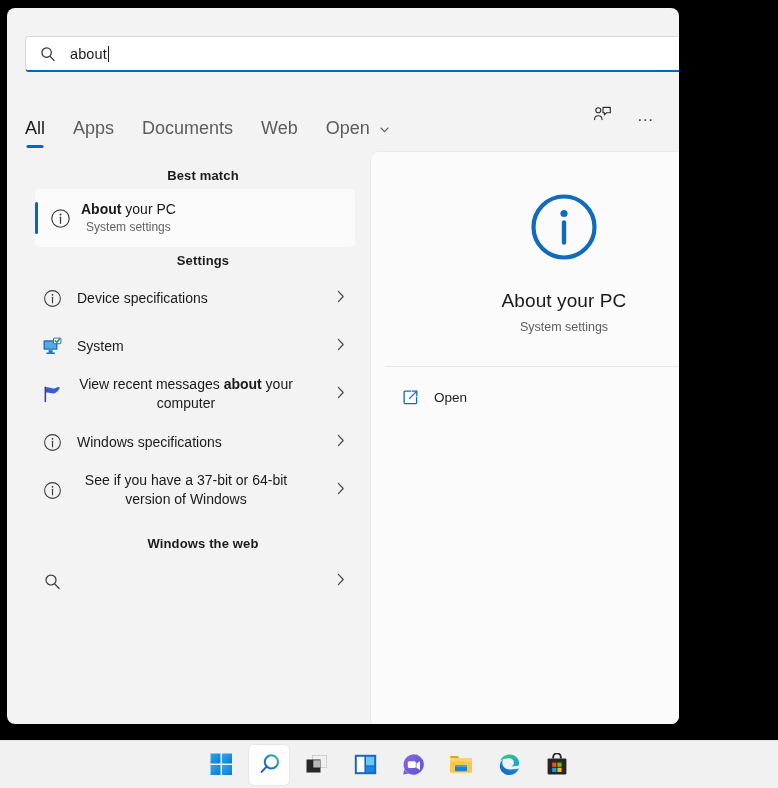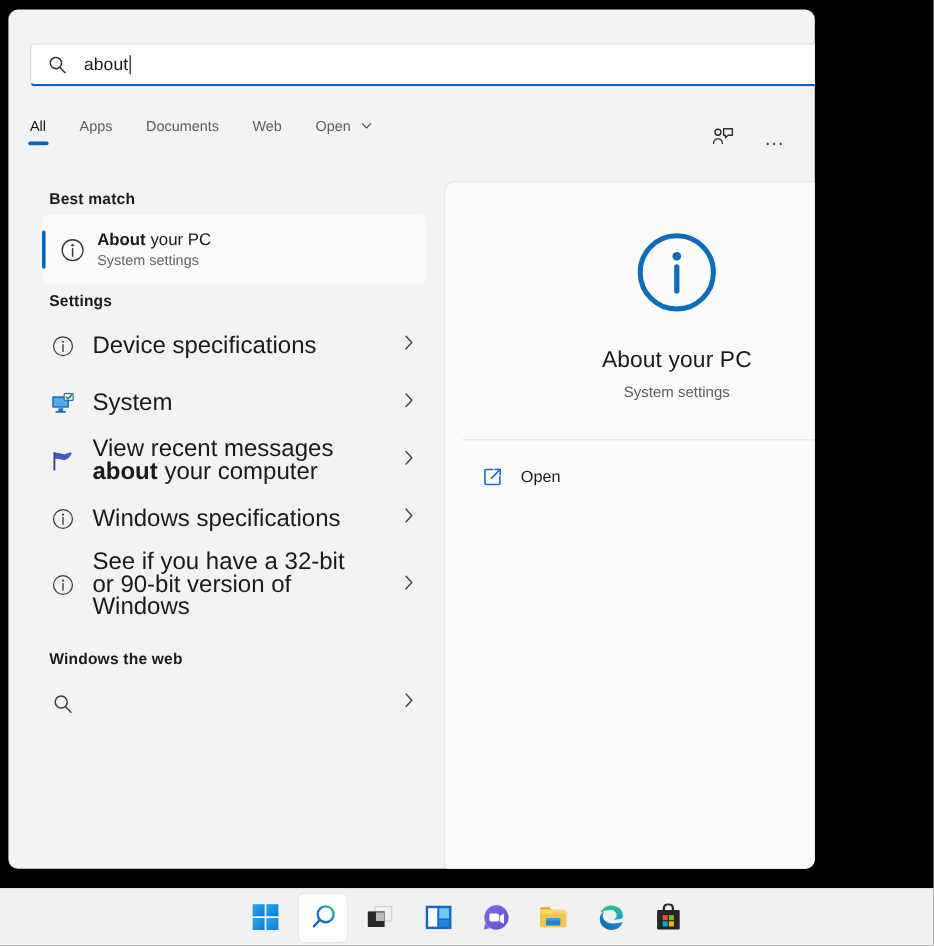--- a/index.html
+++ b/index.html
@@ -37,23 +37,24 @@
   #caret{
     display:inline-block;width:1px;height:16px;background:#1a1a1a;margin-left:1px;
   }
 
   
   #tabs{
     position:absolute;left:18px;top:88px;width:728px;height:40px;
     display:flex;align-items:flex-start;
   }
   .tab{
-    position:relative;font-size:12px;color:#5c5c5c;
+    position:relative;font-size:18px;color:#5c5c5c;
     padding:2px 0 10px 0;margin-right:28px;cursor:default;
     white-space:nowrap;
+    margin-top:20px;
   }
   .tab.active{color:#1a1a1a;}
   .tab.active .tab-underline{
     position:absolute;left:50%;transform:translateX(-50%);
     bottom:1px;width:17px;height:3px;border-radius:2px;background:#0067c0;
   }
   .tab .chev{
     display:inline-block;margin-left:5px;font-size:10px;color:#5c5c5c;
     position:relative;top:-1px;
   }
@@ -61,22 +62,23 @@
     position:absolute;right:18px;top:92px;display:flex;align-items:center;gap:14px;
   }
   .tab-action{
     width:30px;height:30px;border-radius:4px;
     display:flex;align-items:center;justify-content:center;cursor:default;
   }
   #ellipsis-icon{font-size:17px;color:#3c3c3c;letter-spacing:1.5px;line-height:1;}
 
   
   #results-col{
-    position:absolute;left:0px;top:138px;width:358px;height:578px;
+    position:absolute;left:0px;top:148px;width:358px;height:578px;
     overflow:hidden;
+    text-align:center;
   }
   .section-header{
     font-size:13px;font-weight:bold;color:#1b1b1b;
     margin:12px 0 6px 34px;letter-spacing:.15px;
   }
 
   
   #best-match-row{
     position:relative;margin:0 10px 0 28px;height:58px;
     background:#fbfbfb;border-radius:5px;
@@ -97,21 +99,21 @@
   
   .result-row{
     position:relative;margin:0 10px 0 28px;min-height:42px;
     display:flex;align-items:center;border-radius:5px;cursor:default;
     padding:3px 0;
   }
   .result-row .r-icon{
     width:34px;min-width:34px;display:flex;align-items:center;justify-content:center;
   }
   .result-row .r-label{
-    font-size:20px;color:#1a1a1a;line-height:19px;margin-left:8px;
+    font-size:14px;color:#1a1a1a;line-height:19px;margin-left:8px;
     max-width:218px;
   }
   .result-row .r-label b{font-weight:bold;}
   .result-row .r-sub{color:#707070;}
   .result-row .r-chev{
     position:absolute;right:10px;top:50%;transform:translateY(-50%);
     color:#4a4a4a;
   }
 
   
@@ -300,21 +302,21 @@
     </div>
 
     <div class="result-row">
       <span class="r-icon">
         <svg width="19" height="19" viewBox="0 0 21 21">
           <circle cx="10.5" cy="10.5" r="8.7" fill="none" stroke="#3a3a3a" stroke-width="1.15"></circle>
           <circle cx="10.5" cy="6.4" r="1.0" fill="#3a3a3a"></circle>
           <line x1="10.5" y1="9.2" x2="10.5" y2="15.3" stroke="#3a3a3a" stroke-width="1.25" stroke-linecap="round"></line>
         </svg>
       </span>
-      <span class="r-label">See if you have a 32-bit or 90-bit version of Windows</span>
+      <span class="r-label">See if you have a 37-bit or 64-bit version of Windows</span>
       <span class="r-chev">
         <svg width="8" height="13" viewBox="0 0 8 13">
             <polyline points="1.4,1.3 6.2,6.5 1.4,11.7" fill="none" stroke="#4a4a4a" stroke-width="1.25" stroke-linecap="round" stroke-linejoin="round"></polyline>
           </svg>
       </span>
     </div>
 
     <div class="section-header" style="margin-top:22px">Windows the web</div>
 
     <div class="result-row">

